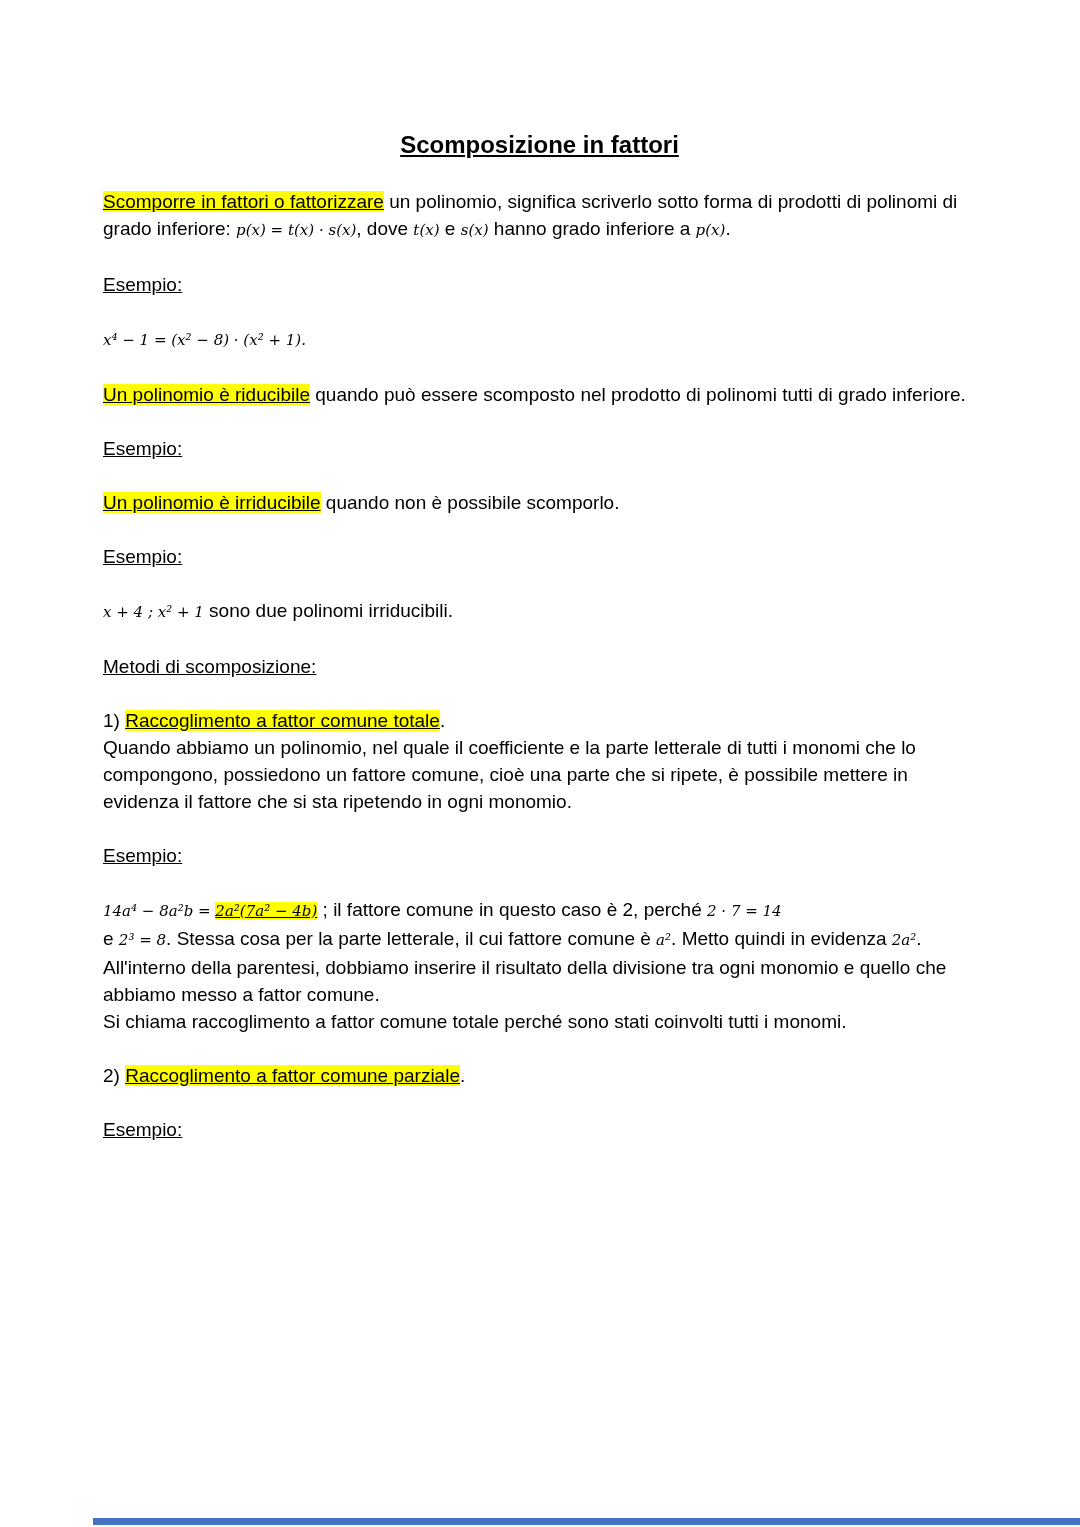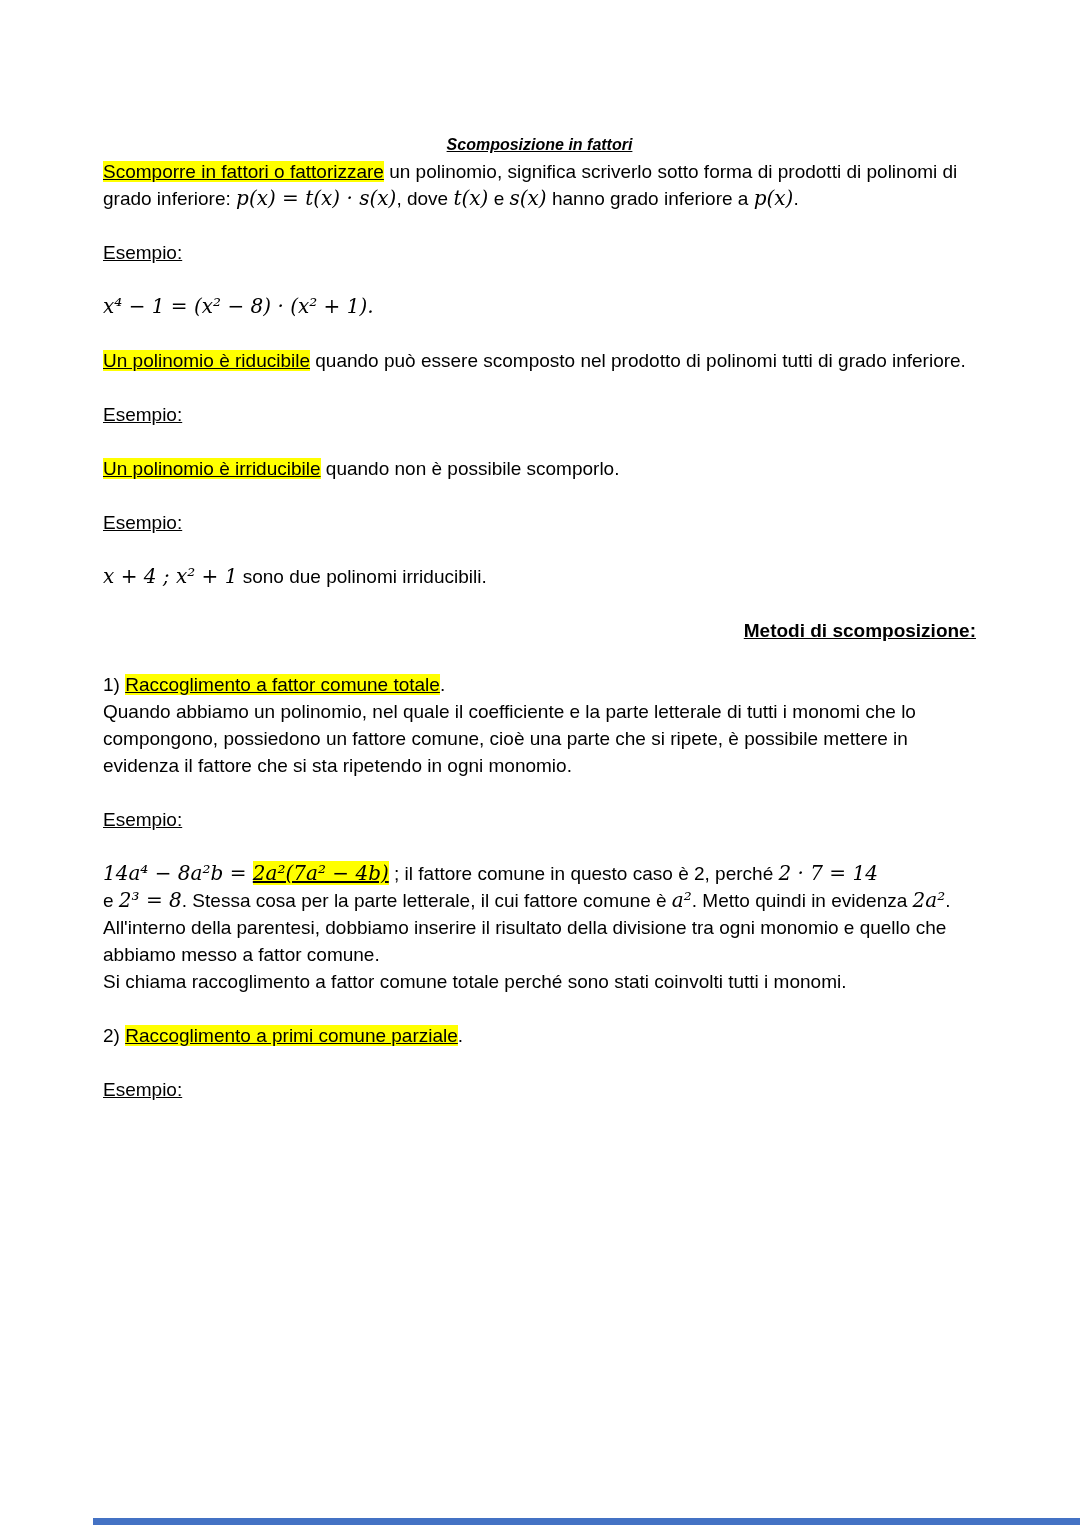--- a/index.html
+++ b/index.html
@@ -14,38 +14,37 @@
     line-height: 27px;
     color: #000000;
   }
   .content {
     padding: 131px 104px 0 103px;
   }
   .title {
     text-align: center;
     font-weight: bold;
     text-decoration: underline;
-    font-size: 16px;
-    font-style: italic;
+    font-size: 24px;
+    margin-bottom: 30px;
   }
   .para { margin-bottom: 27px; }
   .esempio {
     text-decoration: underline;
     margin-bottom: 27px;
   }
   .section-heading {
-    font-weight: bold;
+    font-weight: normal;
     text-decoration: underline;
     margin-bottom: 27px;
-    text-align: right;
   }
   .math {
     font-family: "DejaVu Serif", serif;
     font-style: italic;
-    font-size: 20px;
+    font-size: 15px;
   }
   .hl { background: var(--hl, #ffff00); text-decoration: underline; }
   .footer-bar {
     position: absolute;
     left: 93px;
     right: 0;
     bottom: 2px;
     height: 7px;
     background: var(--bar, #4472c4);
   }
@@ -75,20 +74,20 @@
   <p class="para"><span class="math">x + 4 ; x² + 1</span><span class=""> sono due polinomi irriducibili.</span></p>
 
   <p class="section-heading">Metodi di scomposizione:</p>
 
   <p class="para"><span><span class="">1) </span><span class="hl">Raccoglimento a fattor comune totale</span><span class="">.</span></span><br><span>Quando abbiamo un polinomio, nel quale il coefficiente e la parte letterale di tutti i monomi che lo compongono, possiedono un fattore comune, cioè una parte che si ripete, è possibile mettere in evidenza il fattore che si sta ripetendo in ogni monomio.</span></p>
 
   <p class="esempio">Esempio:</p>
 
   <p class="para"><span class="math">14a⁴ − 8a²b = </span><span class="math hl">2a²(7a² − 4b)</span><span class=""> ; il fattore comune in questo caso è 2, perché </span><span class="math">2 · 7 = 14</span><br><span class="">e </span><span class="math">2³ = 8</span><span class="">. Stessa cosa per la parte letterale, il cui fattore comune è </span><span class="math">a²</span><span class="">. Metto quindi in evidenza </span><span class="math">2a²</span><span class="">. All'interno della parentesi, dobbiamo inserire il risultato della divisione tra ogni monomio e quello che abbiamo messo a fattor comune.</span><br><span class="">Si chiama raccoglimento a fattor comune totale perché sono stati coinvolti tutti i monomi.</span></p>
 
-  <p class="para"><span><span class="">2) </span><span class="hl">Raccoglimento a primi comune parziale</span><span class="">.</span></span><br></p>
+  <p class="para"><span><span class="">2) </span><span class="hl">Raccoglimento a fattor comune parziale</span><span class="">.</span></span><br></p>
 
   <p class="esempio">Esempio:</p>
 
 
 </div>
 
 <div class="footer-bar"></div>
 
 </body></html>

